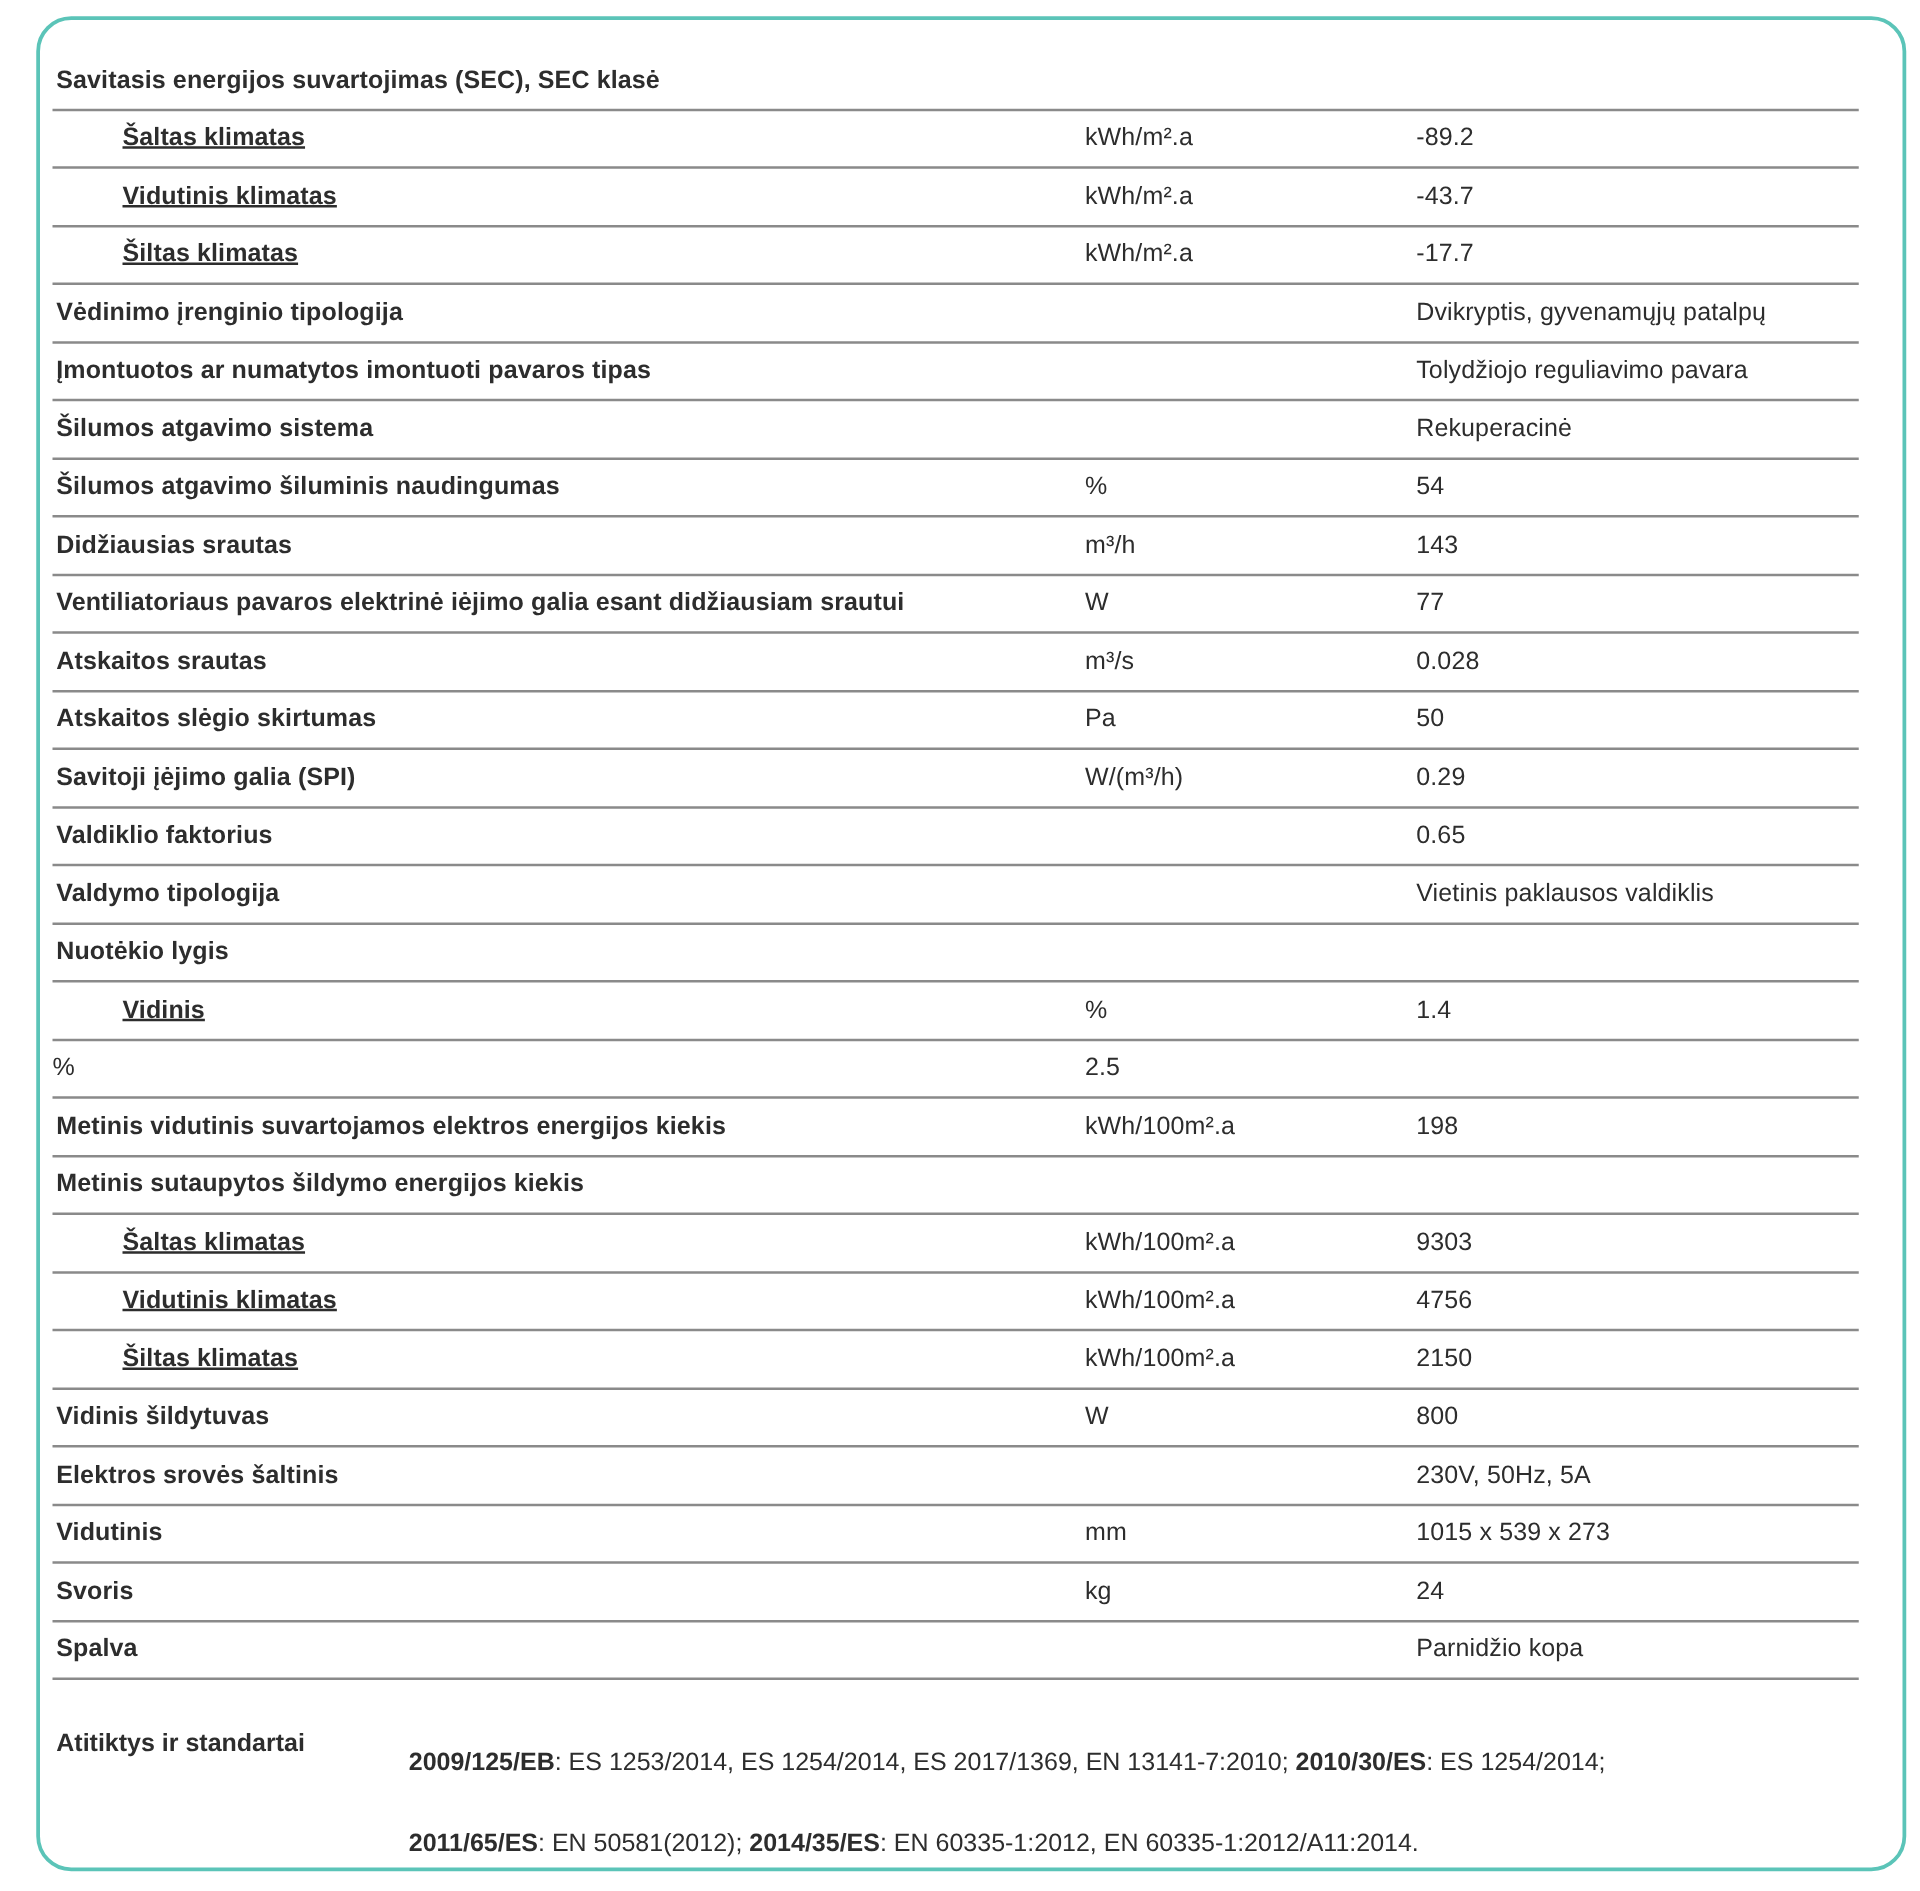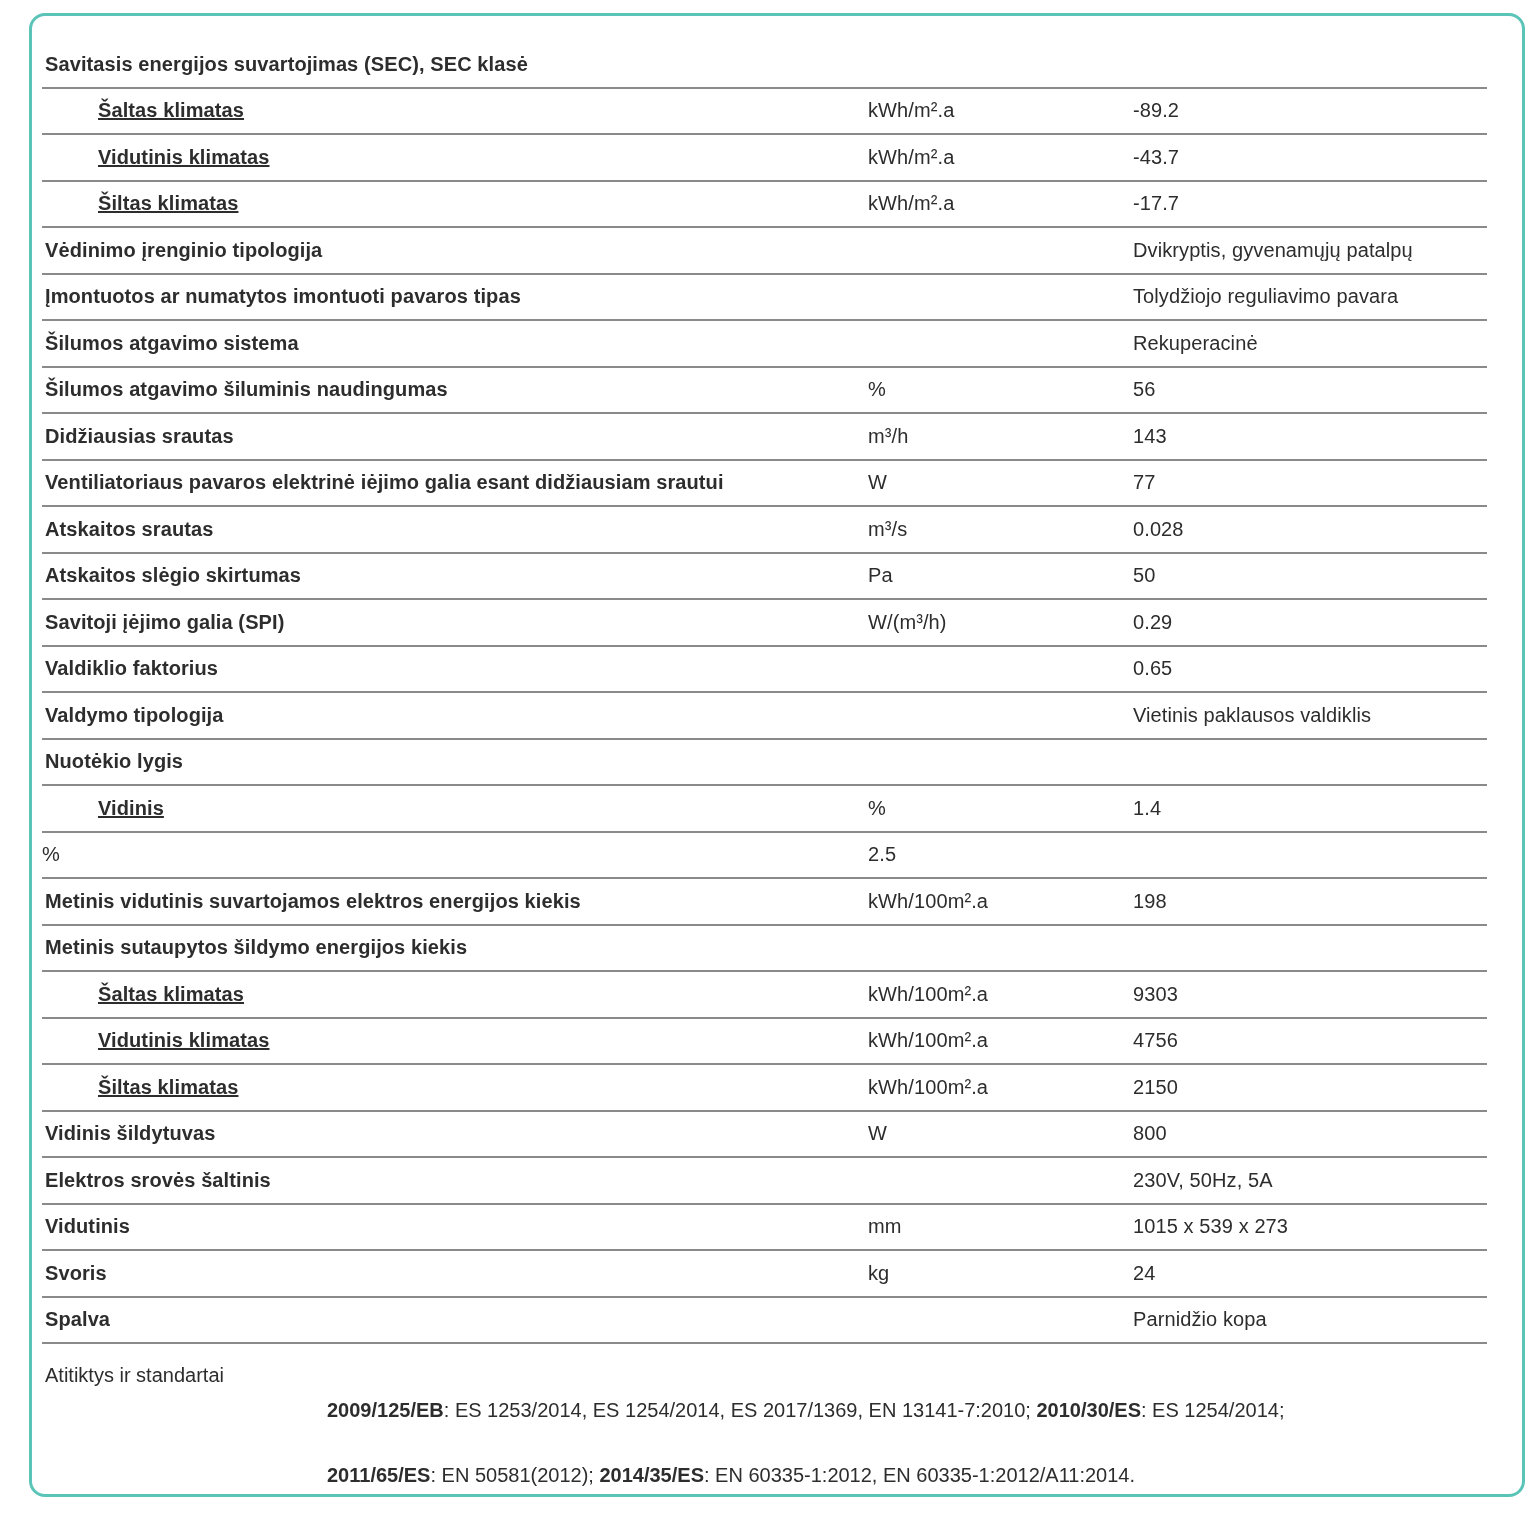--- a/index.html
+++ b/index.html
@@ -5,21 +5,21 @@
   :root{
     --teal:#5bc4b8;
     --divider:#8a8a8a;
     --text:#2d2d2d;
   }
   *{box-sizing:border-box;margin:0;padding:0;}
   html,body{width:1536px;height:1513px;background:#ffffff;overflow:hidden;
     font-family:"Liberation Sans",sans-serif;color:var(--text);}
   .frame{
     position:absolute;left:29px;top:13px;width:1496px;height:1484px;
-    border:3px solid var(--teal);border-radius:16px;background:#ffffff;
+    border:3px solid var(--teal);border-radius:28px;background:#ffffff;
   }
   .spec-table{
     margin:26px 35px 0 10px;
   }
   .row{
     display:grid;
     grid-template-columns:1fr 265px 354px;
     align-items:center;
     height:46.5px;
     border-bottom:2px solid var(--divider);
@@ -29,21 +29,21 @@
   .c-label{font-weight:700;padding-left:3px;white-space:nowrap;}
   .row.indent .c-label{padding-left:56px;text-decoration:underline;}
   .c-unit{font-weight:400;white-space:nowrap;}
   .c-value{font-weight:400;white-space:nowrap;}
   .compliance{
     display:grid;
     grid-template-columns:285px 1fr;
     margin:16px 35px 0 10px;
     font-size:20px;
   }
-  .comp-label{font-weight:400;padding-left:3px;align-self:start;line-height:30px;}
+  .comp-label{font-weight:700;padding-left:3px;align-self:start;line-height:30px;margin-top:20px;}
   .comp-text{line-height:30px;}
   .comp-line{white-space:nowrap;margin-top:35px;}
   .seg-bold{font-weight:700;}
 </style>
 </head>
 <body>
 
 <div class="frame">
   <div class="spec-table">
       <div class="row section">
@@ -77,21 +77,21 @@
     <div class="c-value">Tolydžiojo reguliavimo pavara</div>
   </div>
       <div class="row">
     <div class="c-label">Šilumos atgavimo sistema</div>
     <div class="c-unit"></div>
     <div class="c-value">Rekuperacinė</div>
   </div>
       <div class="row">
     <div class="c-label">Šilumos atgavimo šiluminis naudingumas</div>
     <div class="c-unit">%</div>
-    <div class="c-value">56</div>
+    <div class="c-value">54</div>
   </div>
       <div class="row">
     <div class="c-label">Didžiausias srautas</div>
     <div class="c-unit">m³/h</div>
     <div class="c-value">143</div>
   </div>
       <div class="row">
     <div class="c-label">Ventiliatoriaus pavaros elektrinė iėjimo galia esant didžiausiam srautui</div>
     <div class="c-unit">W</div>
     <div class="c-value">77</div>

